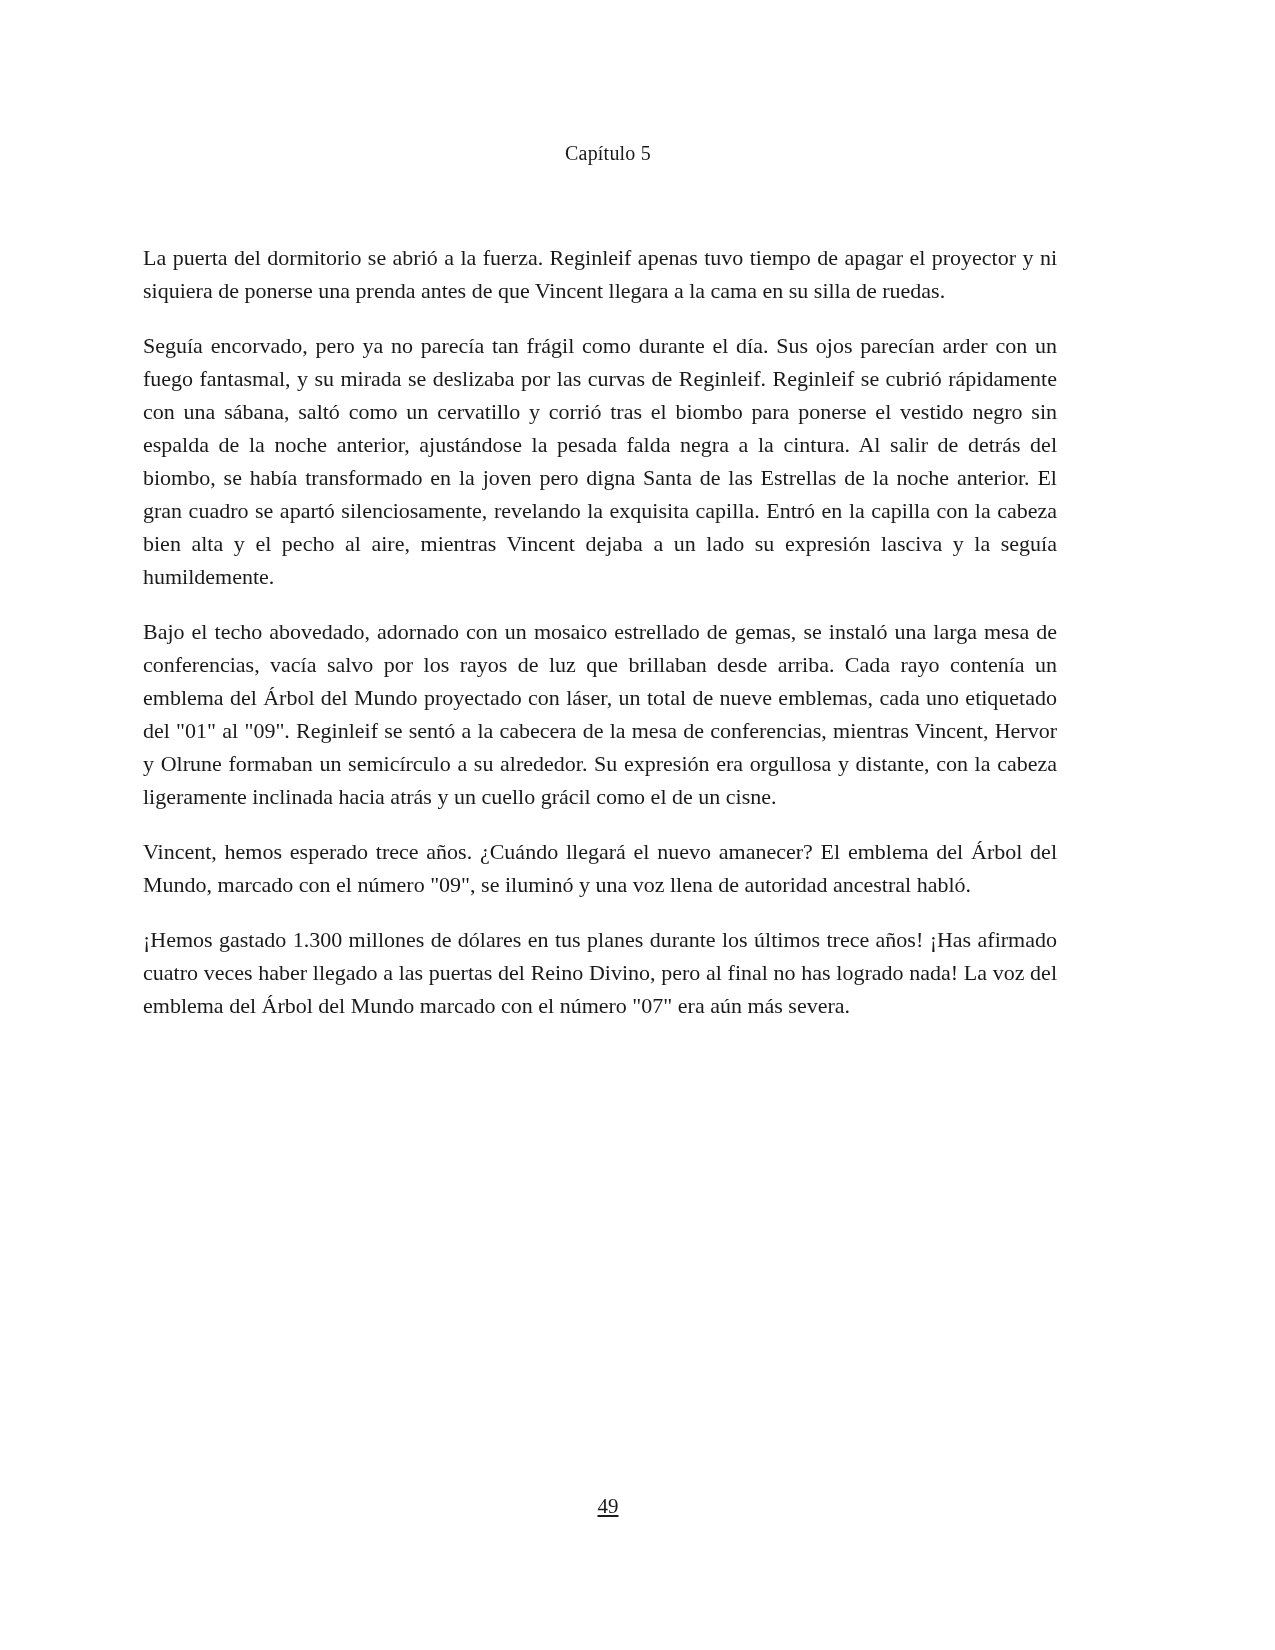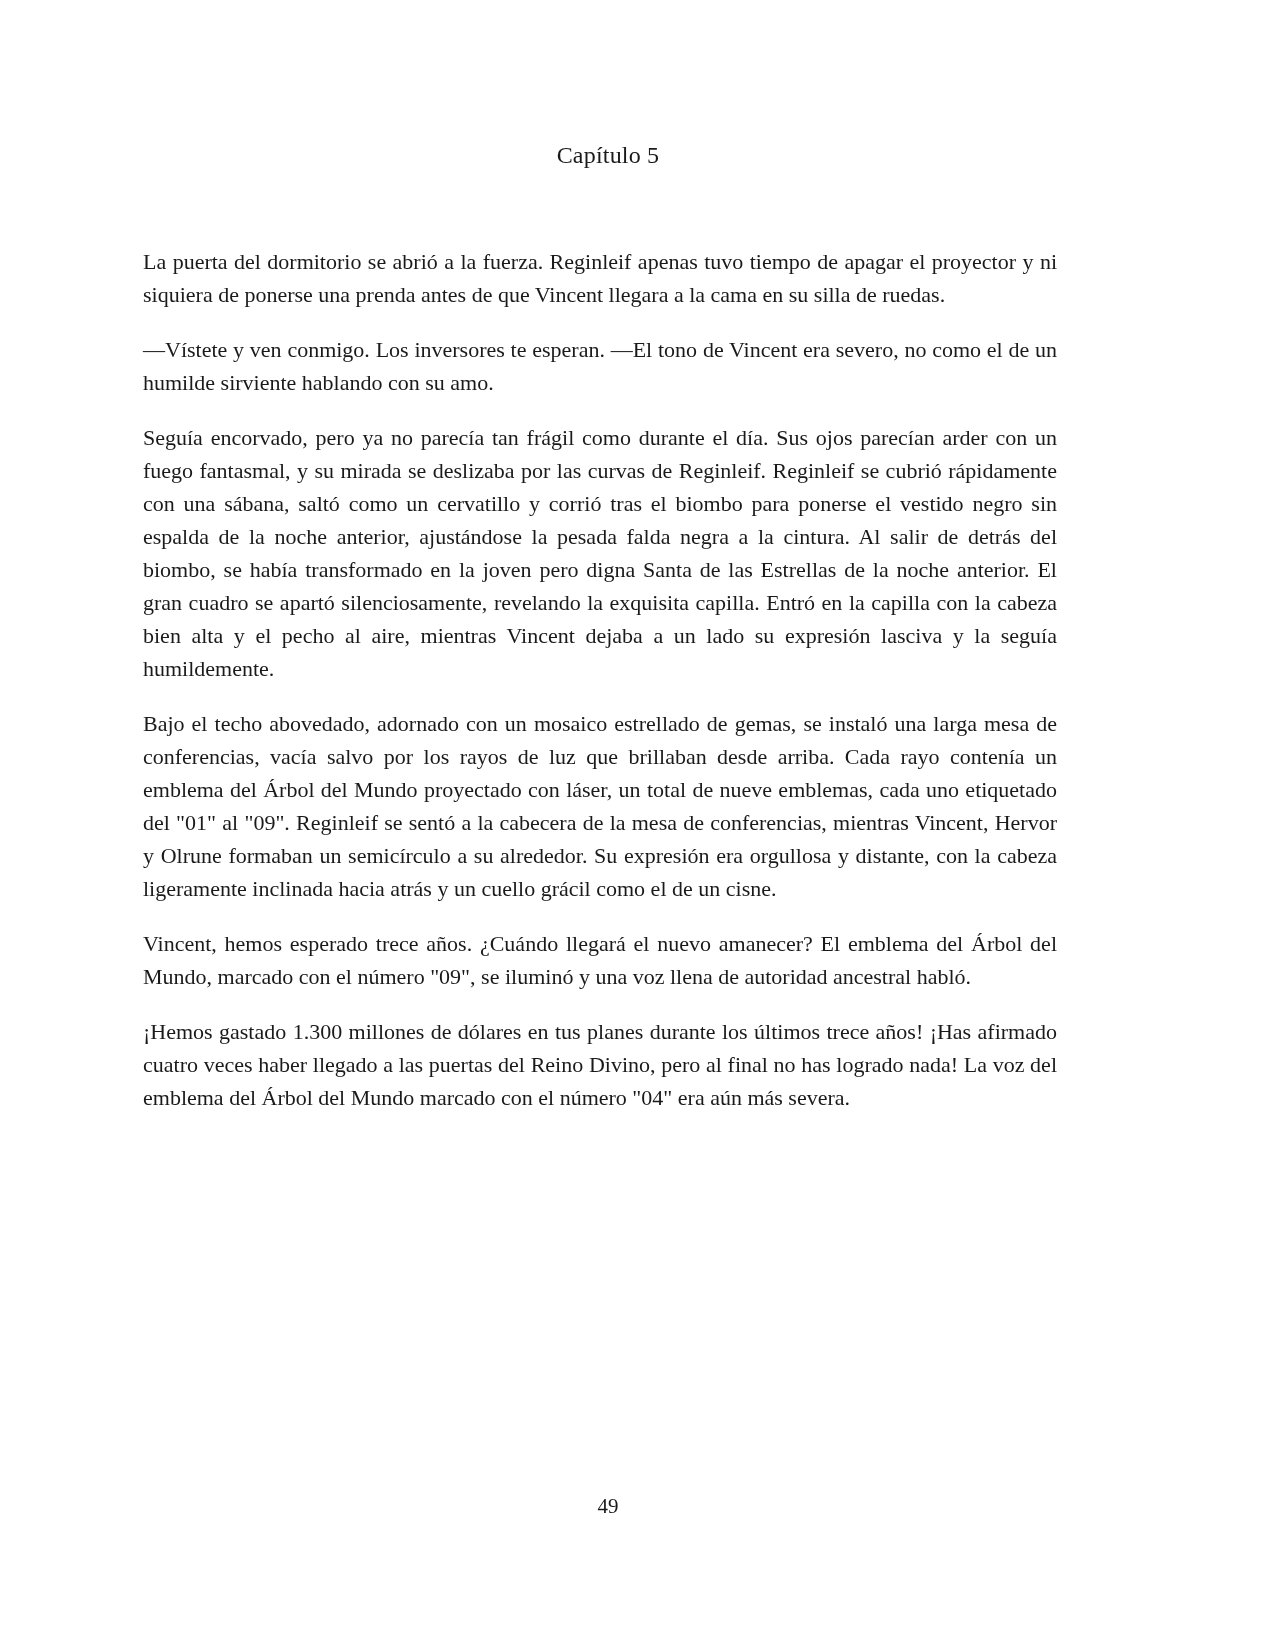--- a/index.html
+++ b/index.html
@@ -11,51 +11,51 @@
       position: relative;
       width: 1275px;
       height: 1650px;
       background: #ffffff;
       box-sizing: border-box;
       padding: 142px 202px 0 143px;
       font-family: "Liberation Serif", "DejaVu Serif", serif;
       color: #1a1a1a;
     }
     .chapter-title {
-      font-size: 24px;
+      font-size: 20px;
       font-weight: normal;
       text-align: center;
       margin: 0 0 76px 0;
       letter-spacing: 0.2px;
     }
     .doc-body p {
       font-size: 22px;
       line-height: 33px;
       text-align: justify;
       margin: 0 16px 22px 0;
     }
     .page-number {
       position: absolute;
       left: 143px;
       width: 930px;
       top: 1494px;
       text-align: center;
       font-size: 21px;
       color: #1a1a1a;
+      text-decoration: underline;
     }
   </style>
 </head>
 <body>
 
 <div class="page">
   <h1 class="chapter-title">Capítulo 5</h1>
 
   <div class="doc-body">
     <p>La puerta del dormitorio se abrió a la fuerza. Reginleif apenas tuvo tiempo de apagar el proyector y ni siquiera de ponerse una prenda antes de que Vincent llegara a la cama en su silla de ruedas.</p>
-    <p>—Vístete y ven conmigo. Los inversores te esperan. —El tono de Vincent era severo, no como el de un humilde sirviente hablando con su amo.</p>
     <p>Seguía encorvado, pero ya no parecía tan frágil como durante el día. Sus ojos parecían arder con un fuego fantasmal, y su mirada se deslizaba por las curvas de Reginleif. Reginleif se cubrió rápidamente con una sábana, saltó como un cervatillo y corrió tras el biombo para ponerse el vestido negro sin espalda de la noche anterior, ajustándose la pesada falda negra a la cintura. Al salir de detrás del biombo, se había transformado en la joven pero digna Santa de las Estrellas de la noche anterior. El gran cuadro se apartó silenciosamente, revelando la exquisita capilla. Entró en la capilla con la cabeza bien alta y el pecho al aire, mientras Vincent dejaba a un lado su expresión lasciva y la seguía humildemente.</p>
     <p>Bajo el techo abovedado, adornado con un mosaico estrellado de gemas, se instaló una larga mesa de conferencias, vacía salvo por los rayos de luz que brillaban desde arriba. Cada rayo contenía un emblema del Árbol del Mundo proyectado con láser, un total de nueve emblemas, cada uno etiquetado del "01" al "09". Reginleif se sentó a la cabecera de la mesa de conferencias, mientras Vincent, Hervor y Olrune formaban un semicírculo a su alrededor. Su expresión era orgullosa y distante, con la cabeza ligeramente inclinada hacia atrás y un cuello grácil como el de un cisne.</p>
     <p>Vincent, hemos esperado trece años. ¿Cuándo llegará el nuevo amanecer? El emblema del Árbol del Mundo, marcado con el número "09", se iluminó y una voz llena de autoridad ancestral habló.</p>
-    <p>¡Hemos gastado 1.300 millones de dólares en tus planes durante los últimos trece años! ¡Has afirmado cuatro veces haber llegado a las puertas del Reino Divino, pero al final no has logrado nada! La voz del emblema del Árbol del Mundo marcado con el número "04" era aún más severa.</p>
+    <p>¡Hemos gastado 1.300 millones de dólares en tus planes durante los últimos trece años! ¡Has afirmado cuatro veces haber llegado a las puertas del Reino Divino, pero al final no has logrado nada! La voz del emblema del Árbol del Mundo marcado con el número "07" era aún más severa.</p>
   </div>
 
   <div class="page-number">49</div>
 </div>
 
 </body></html>

